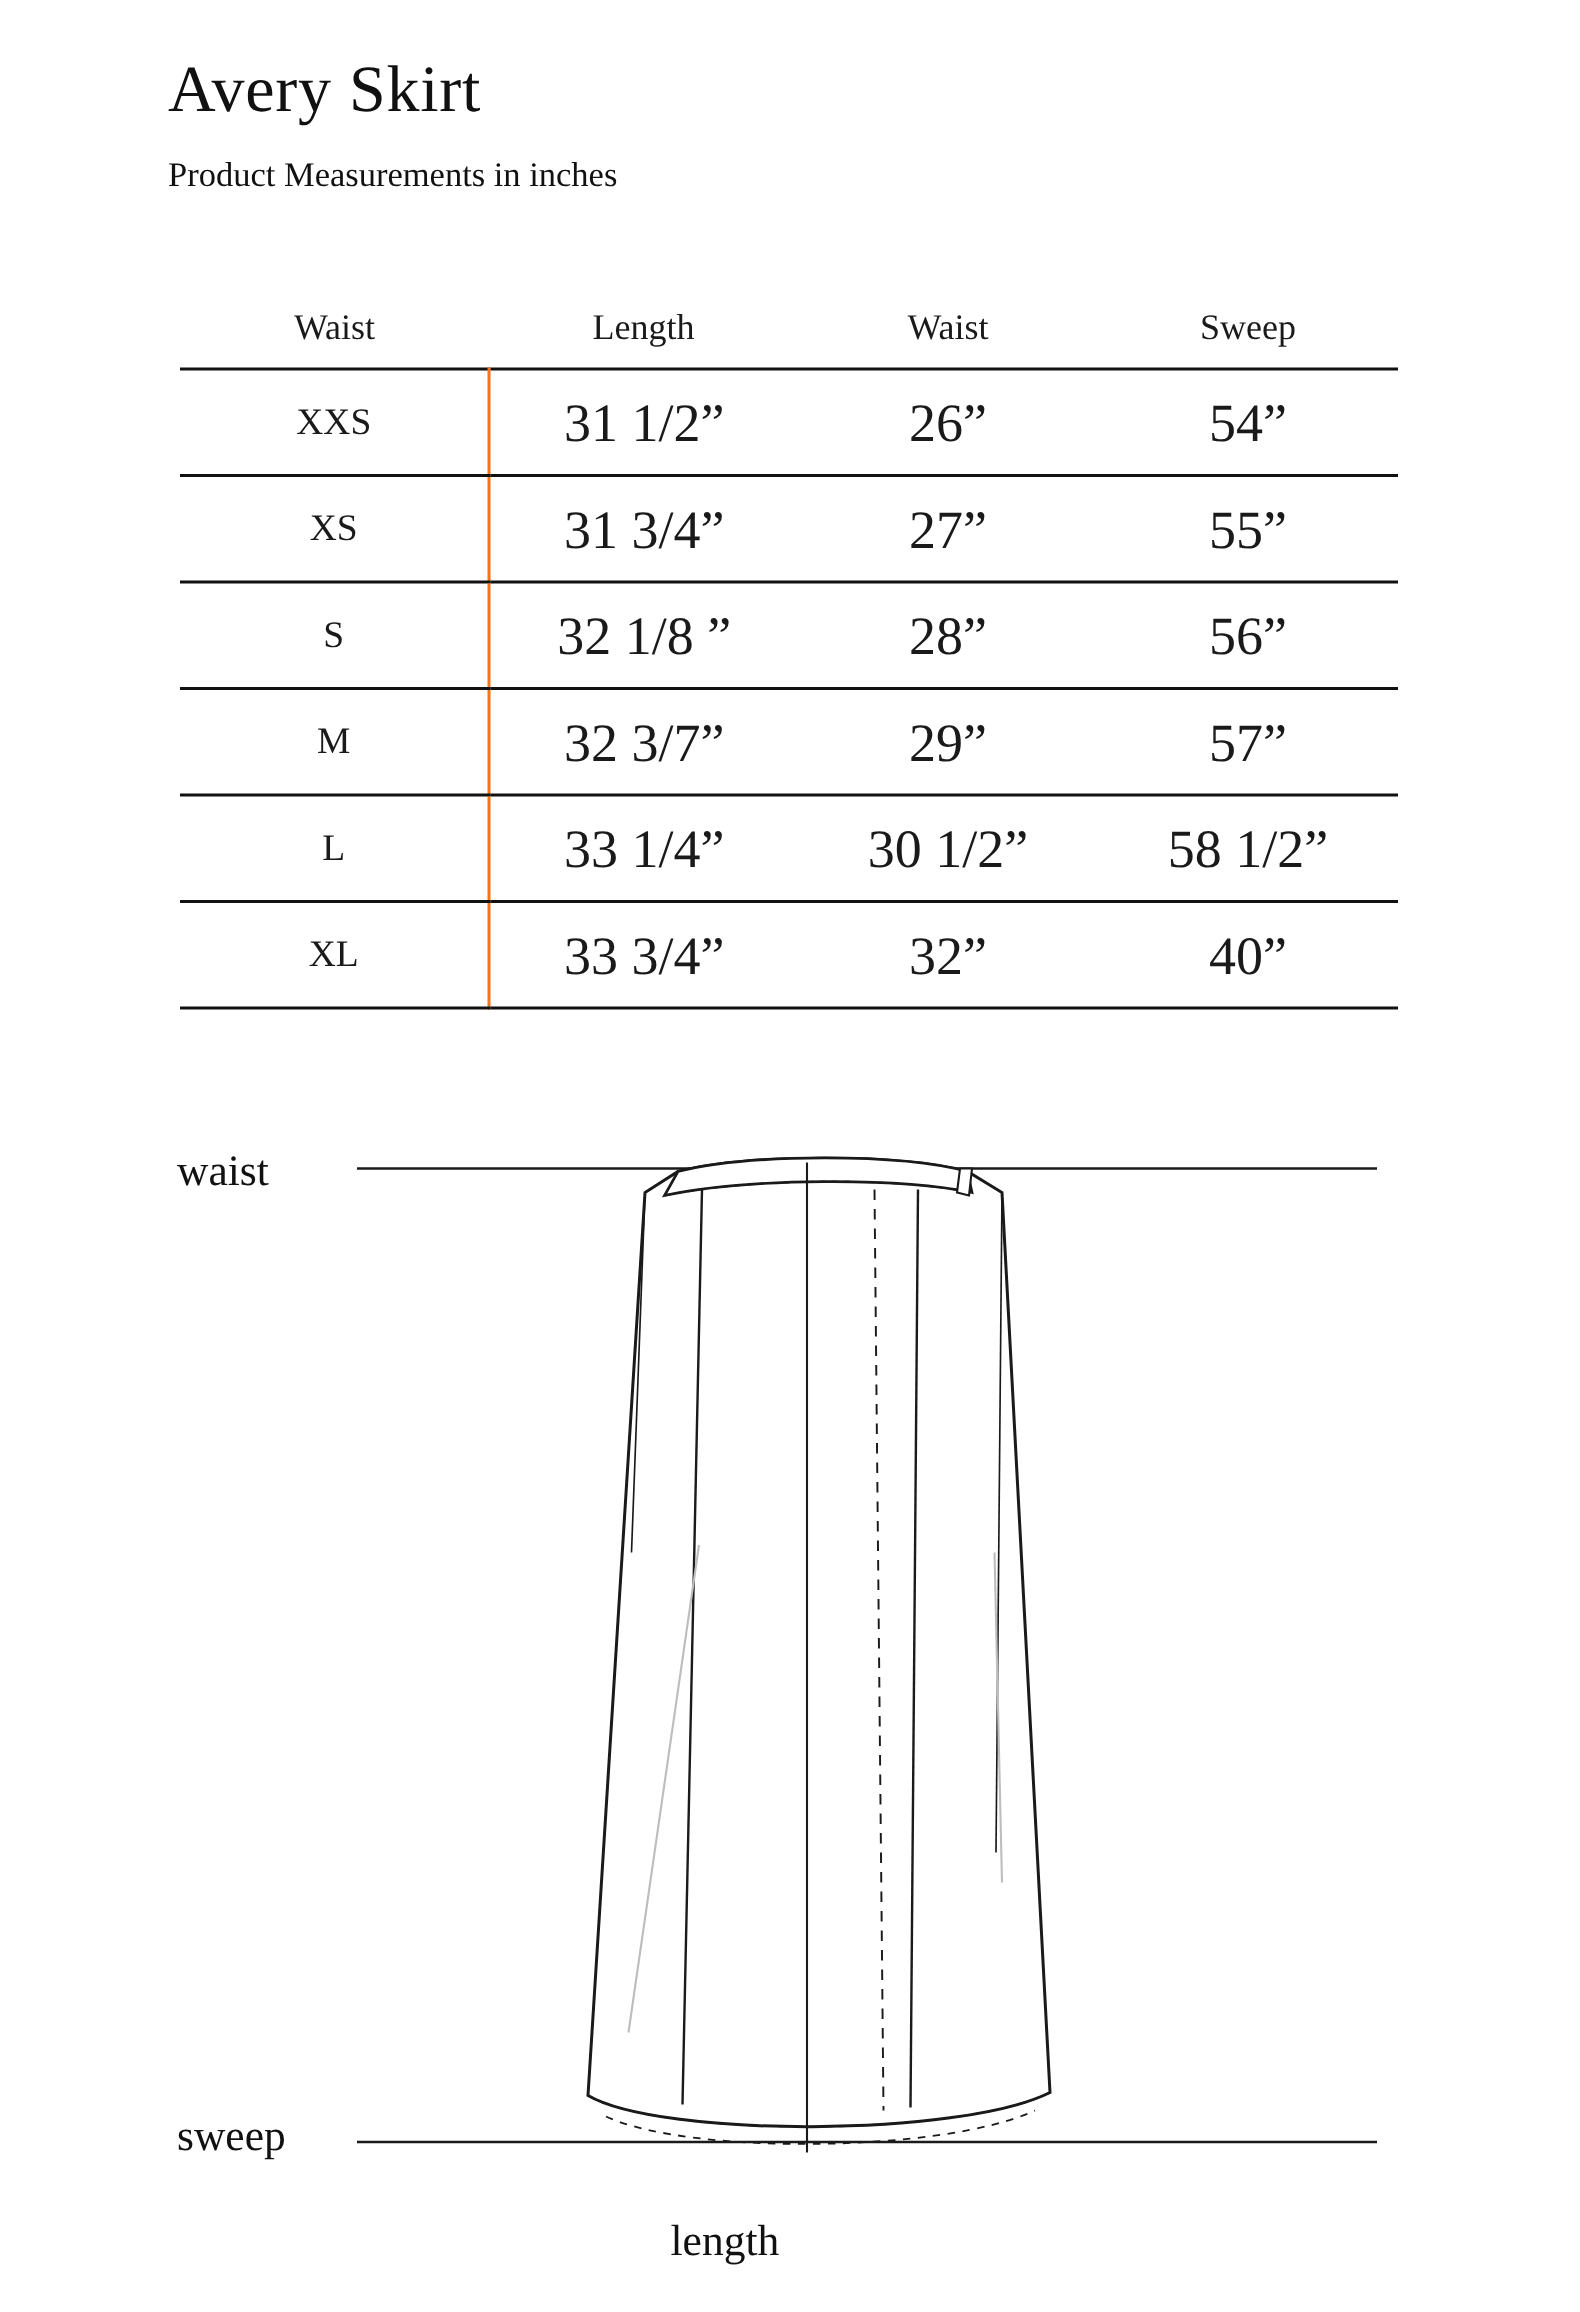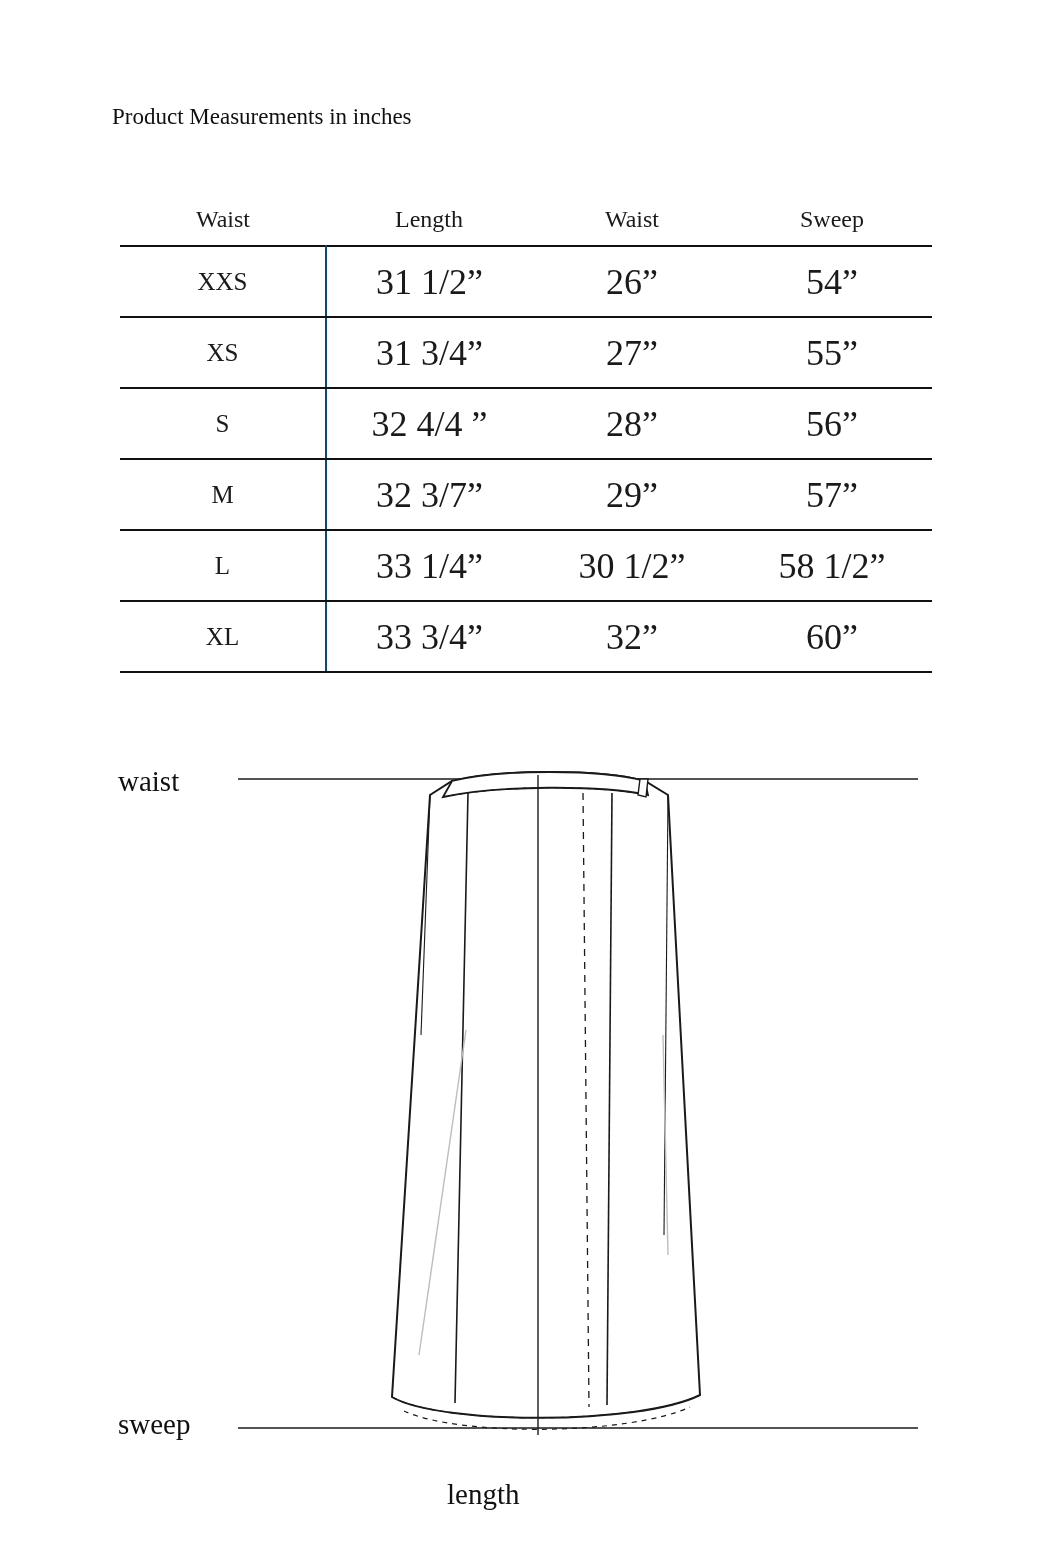--- a/index.html
+++ b/index.html
@@ -64,21 +64,21 @@
   }
   table.size-table td {
     text-align: center;
     padding: 14px 0 13px 0;
     border-top: 2px solid #111;
     border-bottom: 2px solid #111;
     font-size: 36px;
   }
   table.size-table tbody tr td:first-child {
     font-size: 25px;
-    border-right: 2px solid #0c4a6e;
+    border-right: 2px solid #f97316;
     width: 205px;
   }
   table.size-table tbody tr td:nth-child(2) { width: 205px; }
   table.size-table tbody tr td:nth-child(3) { width: 200px; }
   table.size-table tbody tr td:nth-child(4) { width: 200px; }
   table.size-table thead th:first-child { width: 205px; }
 
   
   .diagram {
     position: absolute;
@@ -94,20 +94,21 @@
   }
   .label-waist { left: 118px; top: 765px; }
   .label-sweep { left: 118px; top: 1408px; }
   .label-length { left: 447px; top: 1478px; }
 </style>
 </head>
 <body>
 
 <div class="page">
 
+  <div class="title">Avery Skirt</div>
   <div class="subtitle">Product Measurements in inches</div>
 
   <table class="size-table">
     <thead>
       <tr>
         <th>Waist</th>
         <th>Length</th>
         <th>Waist</th>
         <th>Sweep</th>
       </tr>
@@ -120,41 +121,41 @@
         <td>54”</td>
       </tr>
       <tr>
         <td>XS</td>
         <td>31 3/4”</td>
         <td>27”</td>
         <td>55”</td>
       </tr>
       <tr>
         <td>S</td>
-        <td>32 4/4 ”</td>
+        <td>32 1/8 ”</td>
         <td>28”</td>
         <td>56”</td>
       </tr>
       <tr>
         <td>M</td>
         <td>32 3/7”</td>
         <td>29”</td>
         <td>57”</td>
       </tr>
       <tr>
         <td>L</td>
         <td>33 1/4”</td>
         <td>30 1/2”</td>
         <td>58 1/2”</td>
       </tr>
       <tr>
         <td>XL</td>
         <td>33 3/4”</td>
         <td>32”</td>
-        <td>60”</td>
+        <td>40”</td>
       </tr>
     </tbody>
   </table>
 
   <svg class="diagram" viewBox="0 0 1053 790">
 
     <line x1="238" y1="44" x2="918" y2="44" stroke="#1a1a1a" stroke-width="1.6"></line>
 
     <line x1="238" y1="693" x2="918" y2="693" stroke="#1a1a1a" stroke-width="1.6"></line>
 

